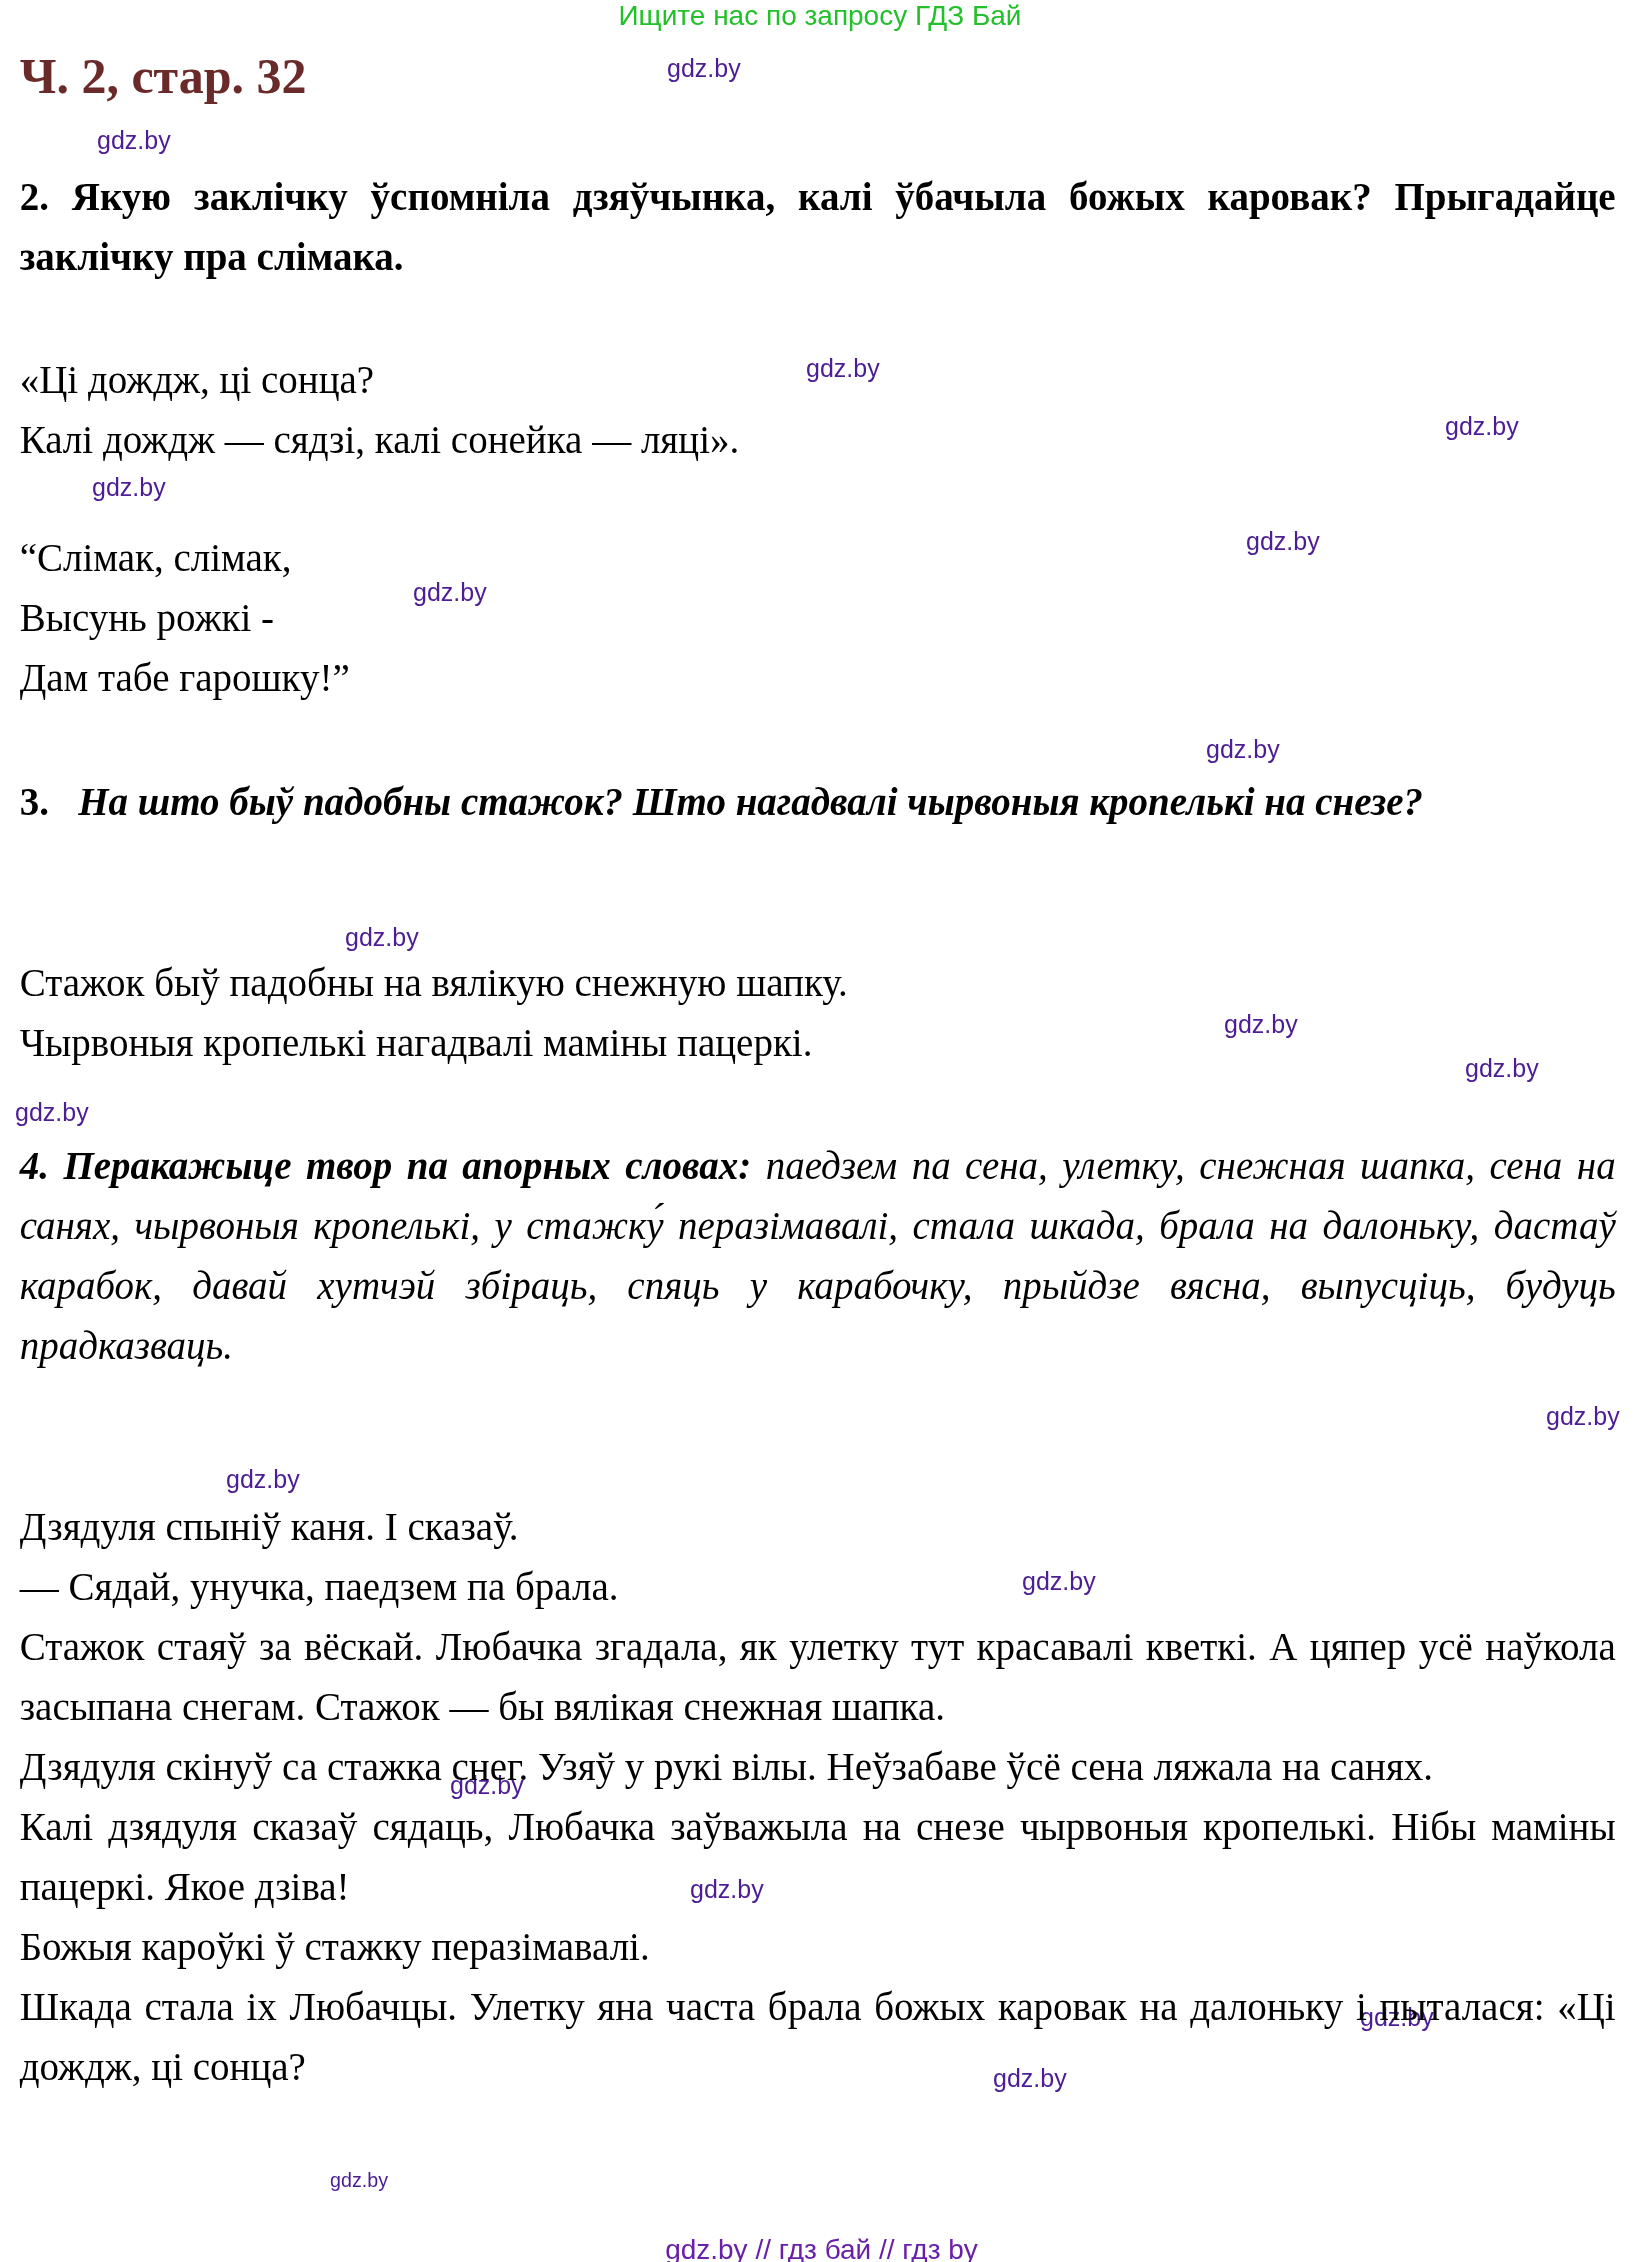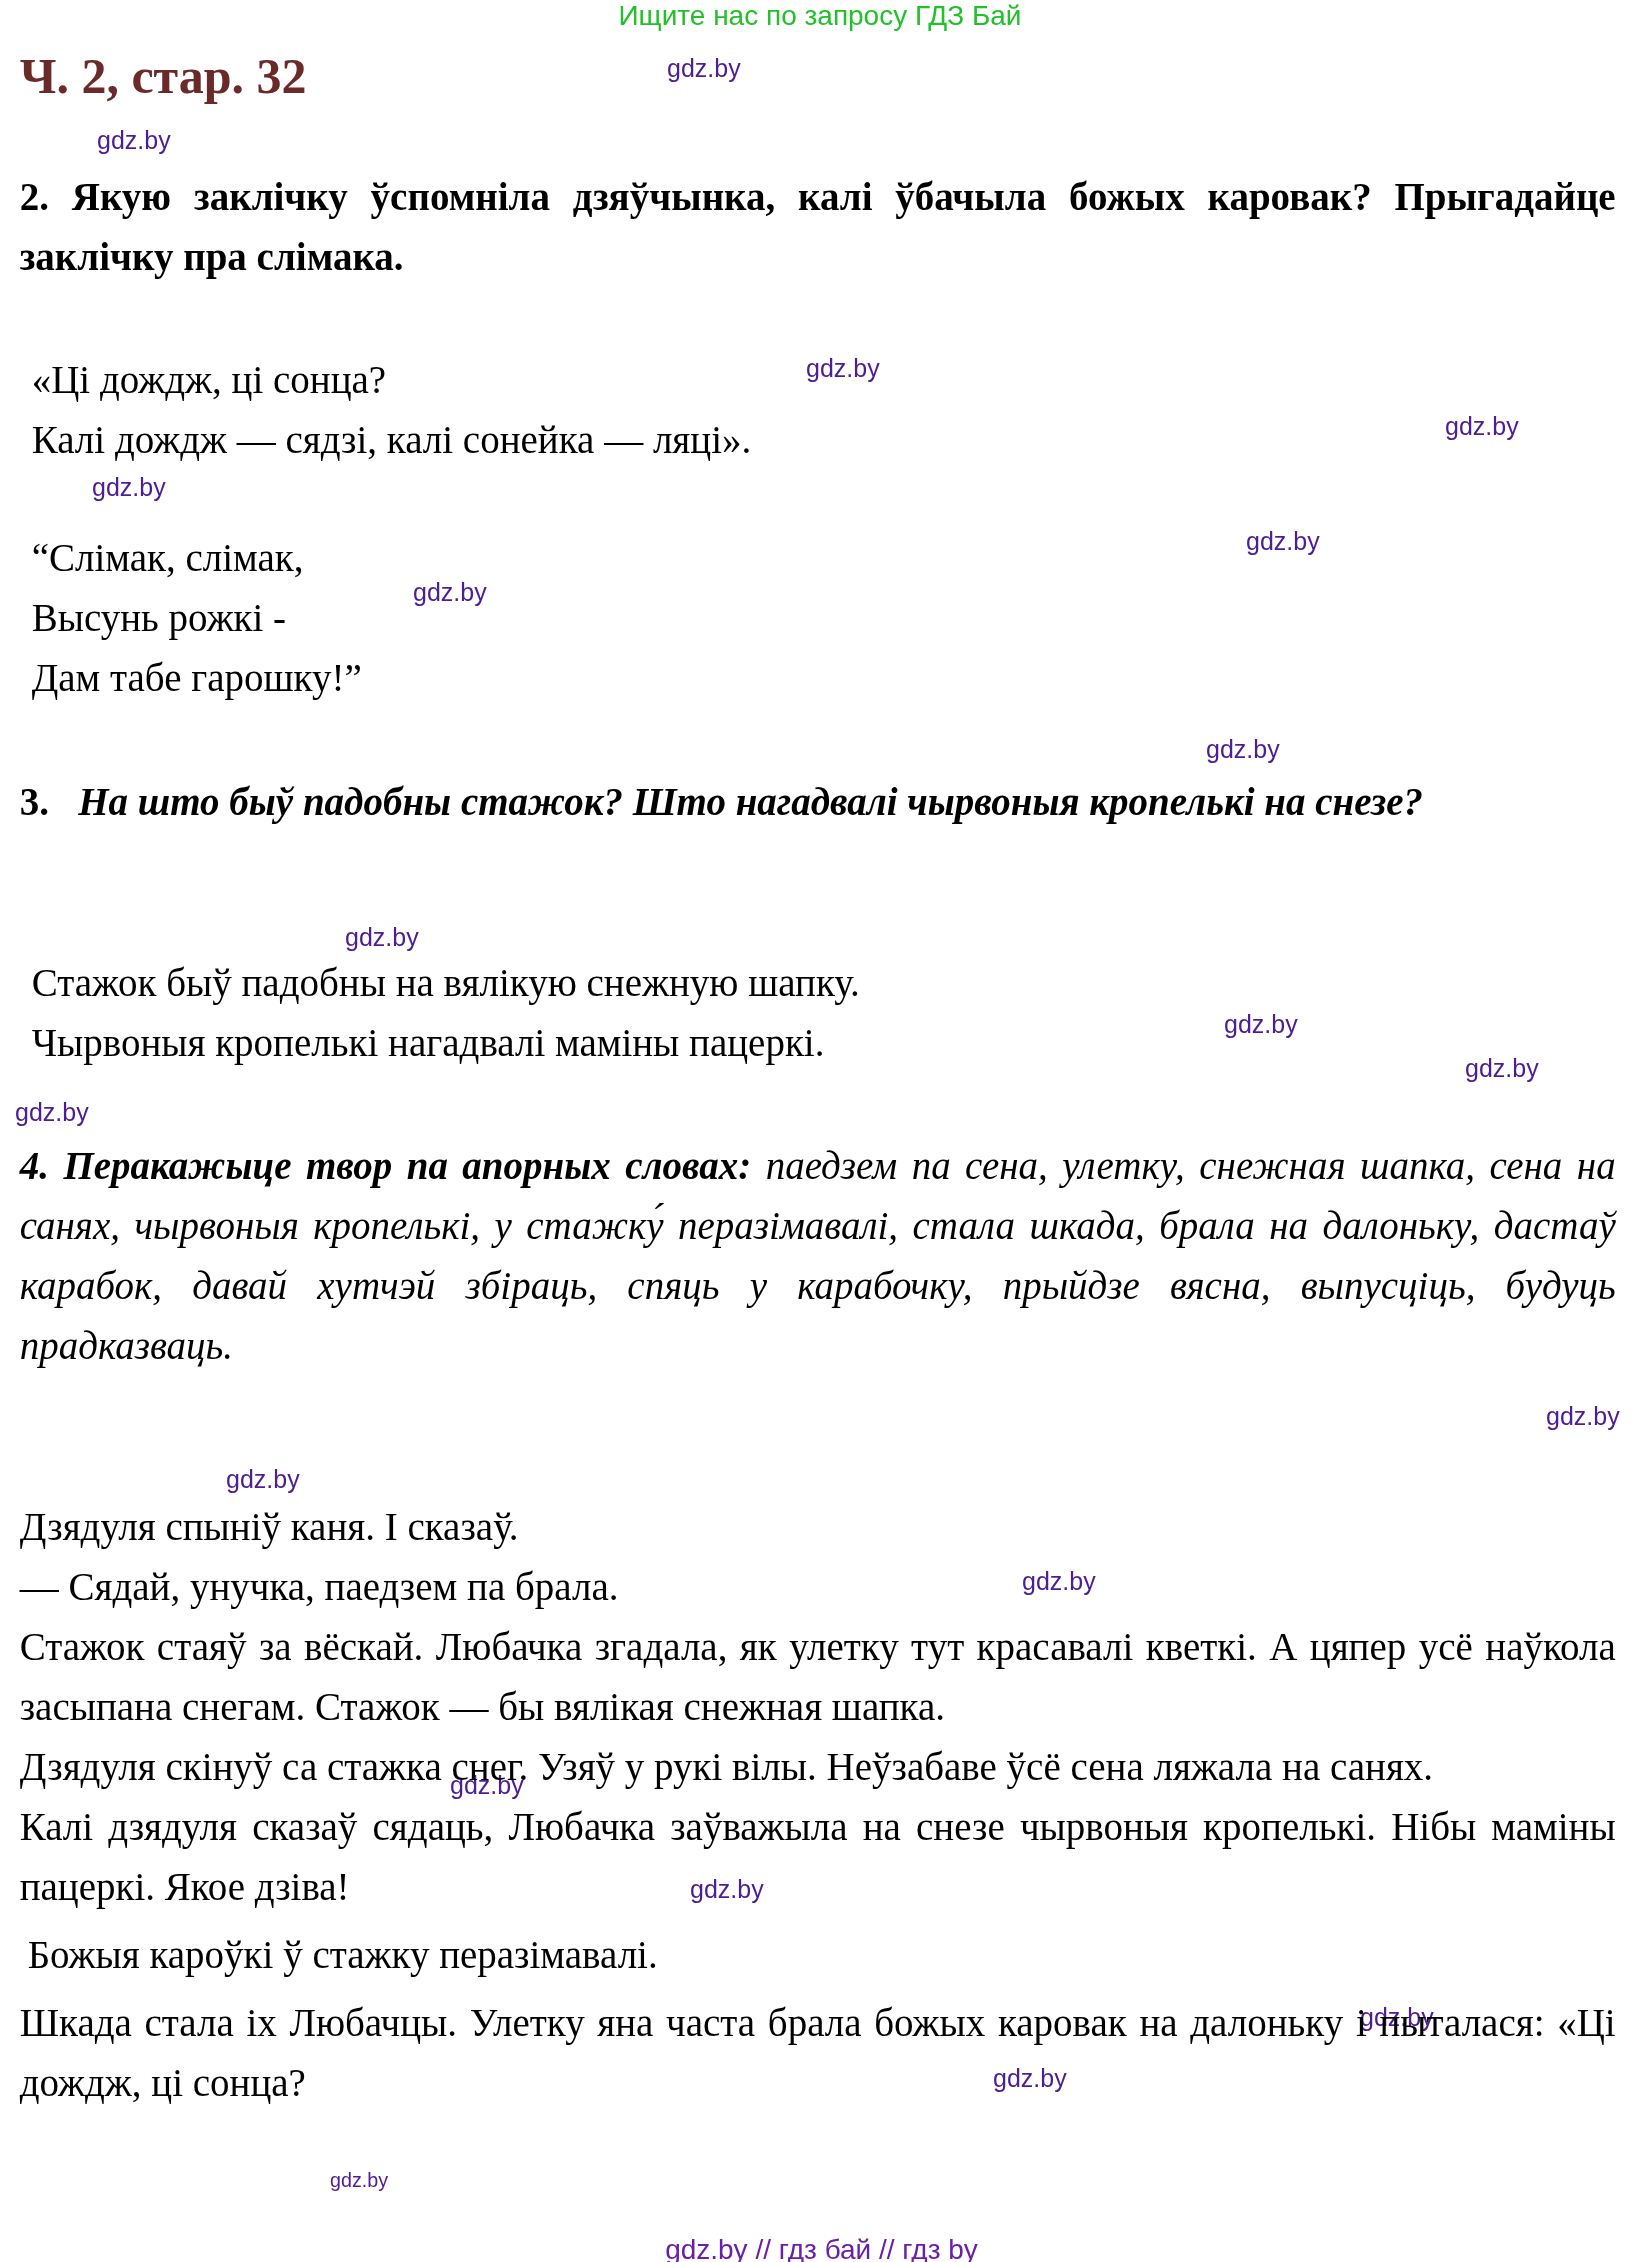--- a/index.html
+++ b/index.html
@@ -7,21 +7,21 @@
   .banner { position: absolute; top: 0; left: 0; width: 1640px; text-align: center; color: #22c02a;
     font-family: "Liberation Sans", sans-serif; font-size: 28px; line-height: 32px; }
   .heading { position: absolute; left: 19.7px; top: 48px; color: #6b2a2a; font-weight: bold;
     font-family: "Liberation Serif", serif; font-size: 50px; line-height: 57px; margin: 0; }
   .wm { position: absolute; font-family: "Liberation Sans", sans-serif; font-size: 25px; line-height: 29px; color: #4c1d95; }
   .block { position: absolute; left: 19.7px; width: 1596px; font-family: "Liberation Serif", serif; font-size: 39px; line-height: 60px; margin: 0; }
   .just { text-align: justify; text-align-last: left; }
   .q { font-weight: bold; }
   .bi { font-weight: bold; font-style: italic; }
   .it { font-style: italic; }
-  .line { display: block; white-space: nowrap; margin-left: 12px; }
+  .line { display: block; white-space: nowrap; }
   .footer { position: absolute; left: 0; width: 1643px; top: 2235px; text-align: center; color: #6a1fa8;
     font-family: "Liberation Sans", sans-serif; font-size: 28px; line-height: 29px; }
 </style>
 </head>
 <body>
 
 <div class="banner">Ищите нас по запросу ГДЗ Бай</div>
 
 <h1 class="heading">Ч. 2, стар. 32</h1>
 
@@ -67,18 +67,18 @@
 </div>
 
 <p class="block just" style="top:1136px"><span class="bi">4. Перакажыце твор па апорных словах:</span> <span class="it">паедзем па сена, улетку, снежная шапка, сена на санях, чырвоныя кропелькі, у стажку́ перазімавалі, стала шкада, брала на далоньку, дастаў карабок, давай хутчэй збіраць, спяць у карабочку, прыйдзе вясна, выпусціць, будуць прадказваць.</span></p>
 
 <div class="block" style="top:1497px">
   <p class="just" style="margin:0">Дзядуля спыніў каня. І сказаў.</p>
   <p class="just" style="margin:0">— Сядай, унучка, паедзем па брала.</p>
   <p class="just" style="margin:0">Стажок стаяў за вёскай. Любачка згадала, як улетку тут красавалі кветкі. А цяпер усё наўкола засыпана снегам. Стажок — бы вялікая снежная шапка.</p>
   <p class="just" style="margin:0">Дзядуля скінуў са стажка снег. Узяў у рукі вілы. Неўзабаве ўсё сена ляжала на санях.</p>
   <p class="just" style="margin:0">Калі дзядуля сказаў сядаць, Любачка заўважыла на снезе чырвоныя кропелькі. Нібы маміны пацеркі. Якое дзіва!</p>
-  <p class="just" style="margin:8px">Божыя кароўкі  ў стажку перазімавалі.</p>
+  <p class="just" style="margin:0">Божыя кароўкі  ў стажку перазімавалі.</p>
   <p class="just" style="margin:0">Шкада стала іх Любачцы. Улетку яна часта брала  божых  каровак на далоньку і пыталася: «Ці  дождж,  ці  сонца?</p>
 </div>
 
 <div class="footer">gdz.by  //  гдз бай  //  гдз by</div>
 
 
 </body></html>

